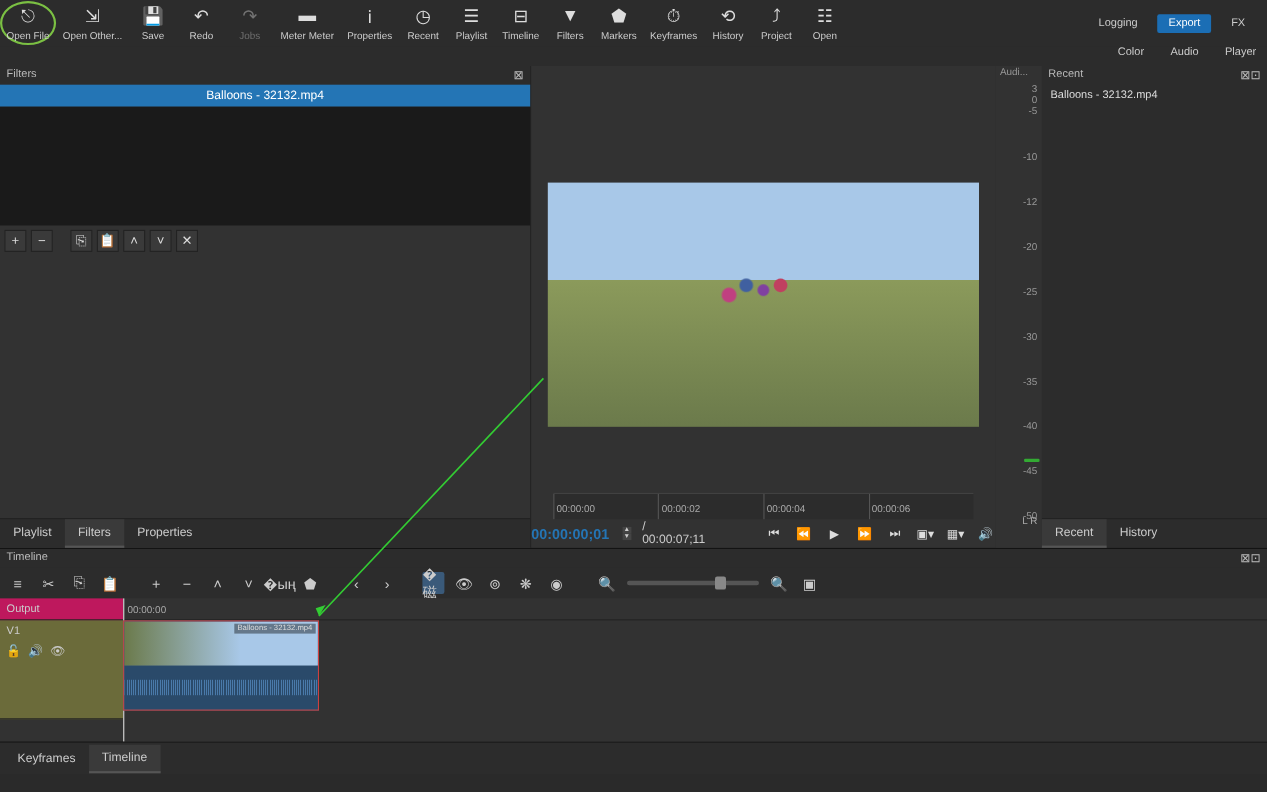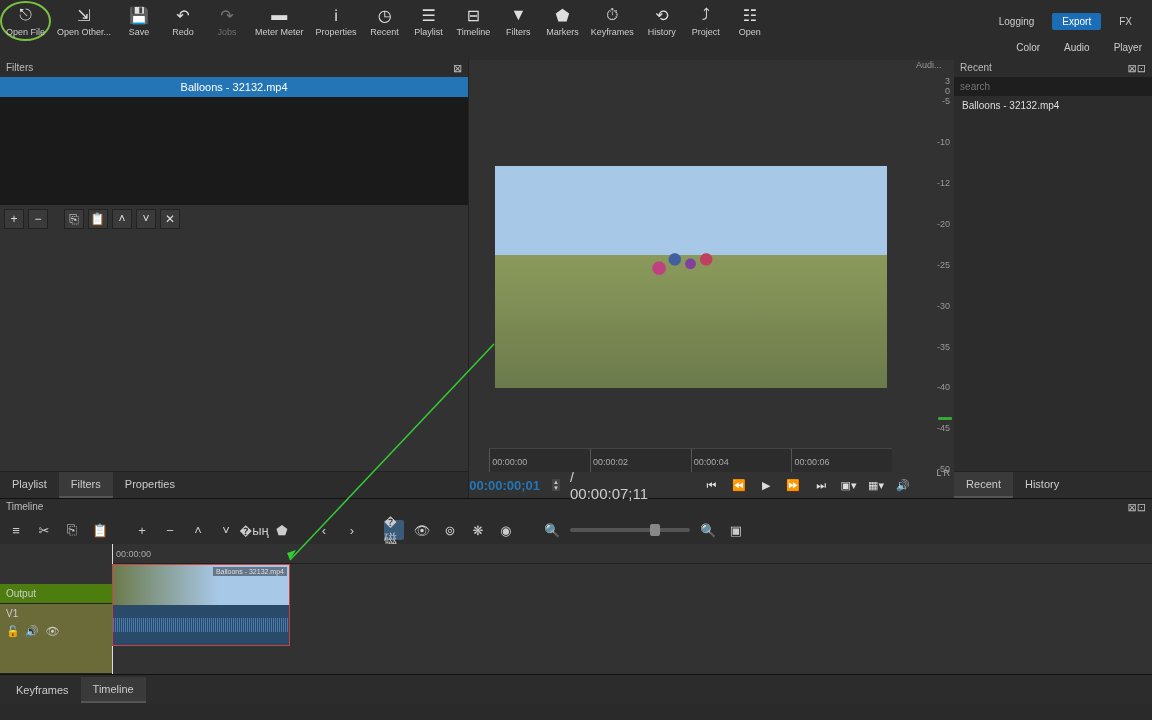--- a/index.html
+++ b/index.html
@@ -28,21 +28,21 @@
 .left-tab { padding: 6px 12px; font-size: 11px; cursor: pointer; color: #ccc; }
 .left-tab.active { background: #3a3a3a; border-bottom: 2px solid #555; }
 .center-panel { flex: 1; background: #323232; display: flex; flex-direction: column; position: relative; }
 .preview-area { flex: 1; display: flex; align-items: center; justify-content: center; padding: 10px; padding-top: 60px; }
 .preview-img { width: 392px; height: 222px; background: linear-gradient(to bottom, #a8c8e8 0%, #a8c8e8 40%, #8b9a5b 40%, #6b7a4b 100%); position: relative; overflow: hidden; }
 .preview-img::before { content: ""; position: absolute; top: 30%; left: 30%; width: 40%; height: 40%; background: radial-gradient(circle at 30% 40%, #c04080 5%, transparent 6%), radial-gradient(circle at 40% 30%, #4060a0 5%, transparent 6%), radial-gradient(circle at 50% 35%, #8040a0 5%, transparent 6%), radial-gradient(circle at 60% 30%, #c04060 5%, transparent 6%); }
 .time-ruler { height: 24px; background: #2c2c2c; position: relative; margin: 4px 20px 0 20px; border-top: 1px solid #444; display: flex; font-size: 9px; color: #aaa; }
 .time-ruler span { flex: 1; padding-top: 8px; border-left: 1px solid #555; padding-left: 2px; }
 .transport { display: flex; align-items: center; justify-content: center; gap: 10px; height: 26px; font-size: 11px; }
 .tc { color: #2475b5; font-weight: 600; font-size: 13px; }
-.tc-dur { color: #ccc; font-size: 15px; }
+.tc-dur { color: #ccc; font-size: 11px; }
 .tbtn { width: 18px; height: 18px; display: flex; align-items: center; justify-content: center; cursor: pointer; font-size: 11px; color: #ddd; }
 .spinner { display: inline-flex; flex-direction: column; margin-left: 2px; }
 .spinner span { font-size: 6px; line-height: 6px; cursor: pointer; background: #444; padding: 0 1px; }
 .center-tabs { display: flex; border-top: 1px solid #222; background: #2c2c2c; }
 .center-tab { padding: 6px 12px; font-size: 11px; cursor: pointer; color: #ccc; }
 .center-tab.active { border-bottom: 2px solid #555; background: #3a3a3a; }
 .right-panel { width: 248px; background: #2c2c2c; display: flex; }
 .meter-col { width: 42px; background: #323232; display: flex; flex-direction: column; align-items: flex-end; padding: 4px 4px 4px 0; font-size: 9px; color: #999; position: relative; }
 .meter-col .mtitle { font-size: 9px; position: absolute; top: 0; left: 4px; }
 .db-scale { display: flex; flex-direction: column; justify-content: space-between; height: 88%; align-items: flex-end; width: 100%; }
@@ -61,21 +61,21 @@
 .timeline-section { background: #2c2c2c; border-top: 1px solid #111; }
 .tl-title { font-size: 10px; padding: 2px 6px; color: #bbb; display: flex; justify-content: space-between; }
 .tl-toolbar { display: flex; align-items: center; gap: 8px; padding: 4px 6px; background: #2c2c2c; height: 28px; }
 .tl-btn { width: 20px; height: 20px; display: flex; align-items: center; justify-content: center; cursor: pointer; font-size: 13px; color: #ccc; }
 .tl-btn.active { background: #3a5a7a; border-radius: 2px; }
 .zoom-slider { width: 120px; height: 4px; background: #555; position: relative; border-radius: 2px; }
 .zoom-slider::after { content: ""; position: absolute; right: 30px; top: -4px; width: 10px; height: 12px; background: #888; border-radius: 2px; }
 .tl-tracks { display: flex; height: 130px; background: #323232; position: relative; }
 .track-headers { width: 112px; display: flex; flex-direction: column; }
 .track-hdr { border-bottom: 1px solid #222; padding: 4px 6px; font-size: 10px; }
-.track-hdr.output { height: 20px; background: #4d7c0f; margin-top: 40px; }
+.track-hdr.output { height: 20px; background: #be185d; }
 .track-hdr.v1 { height: 90px; background: #6b6b3a; display: flex; flex-direction: column; justify-content: flex-start; }
 .track-hdr.v1 .icons { margin-top: 6px; display: flex; gap: 6px; font-size: 11px; }
 .track-area { flex: 1; position: relative; background: #323232; }
 .tl-ruler { height: 20px; font-size: 9px; color: #aaa; padding-left: 4px; border-bottom: 1px solid #222; display: flex; align-items: center; }
 .playhead { position: absolute; left: 0; top: 0; bottom: 0; width: 1px; background: #ddd; }
 .clip { position: absolute; top: 20px; left: 0; width: 178px; height: 82px; border: 1px solid #cc4040; background: #3a5a7a; overflow: hidden; }
 .clip-thumb { height: 40px; background: linear-gradient(90deg, #6b7a4b 0%, #a8c8e8 60%, #a8c8e8 100%); position: relative; }
 .clip-label { position: absolute; top: 2px; right: 2px; font-size: 7px; color: #ddd; background: rgba(0,0,0,0.4); padding: 1px 3px; }
 .clip-wave { height: 40px; background: #2a4a6a; display: flex; align-items: center; }
 .clip-wave::before { content: ""; display: block; width: 100%; height: 14px; background: repeating-linear-gradient(90deg, #4a7aaa 0, #4a7aaa 1px, #2a4a6a 1px, #2a4a6a 2px); }
@@ -243,21 +243,20 @@
         <div>-50</div>
       </div>
       <span class="meter-lr">L   R</span>
       <div class="green-dot"></div>
     </div>
     <div class="recent-col">
       <div class="recent-hdr">
         <span>Recent</span>
         <span class="close-x">⊠⊡</span>
       </div>
-      <input class="search-box" placeholder="search" style="">
       <div class="recent-item">Balloons - 32132.mp4</div>
       <div class="right-spacer"></div>
       <div class="right-tabs">
         <div class="right-tab active">Recent</div>
         <div class="right-tab">History</div>
       </div>
     </div>
   </div>
 </div>
 

